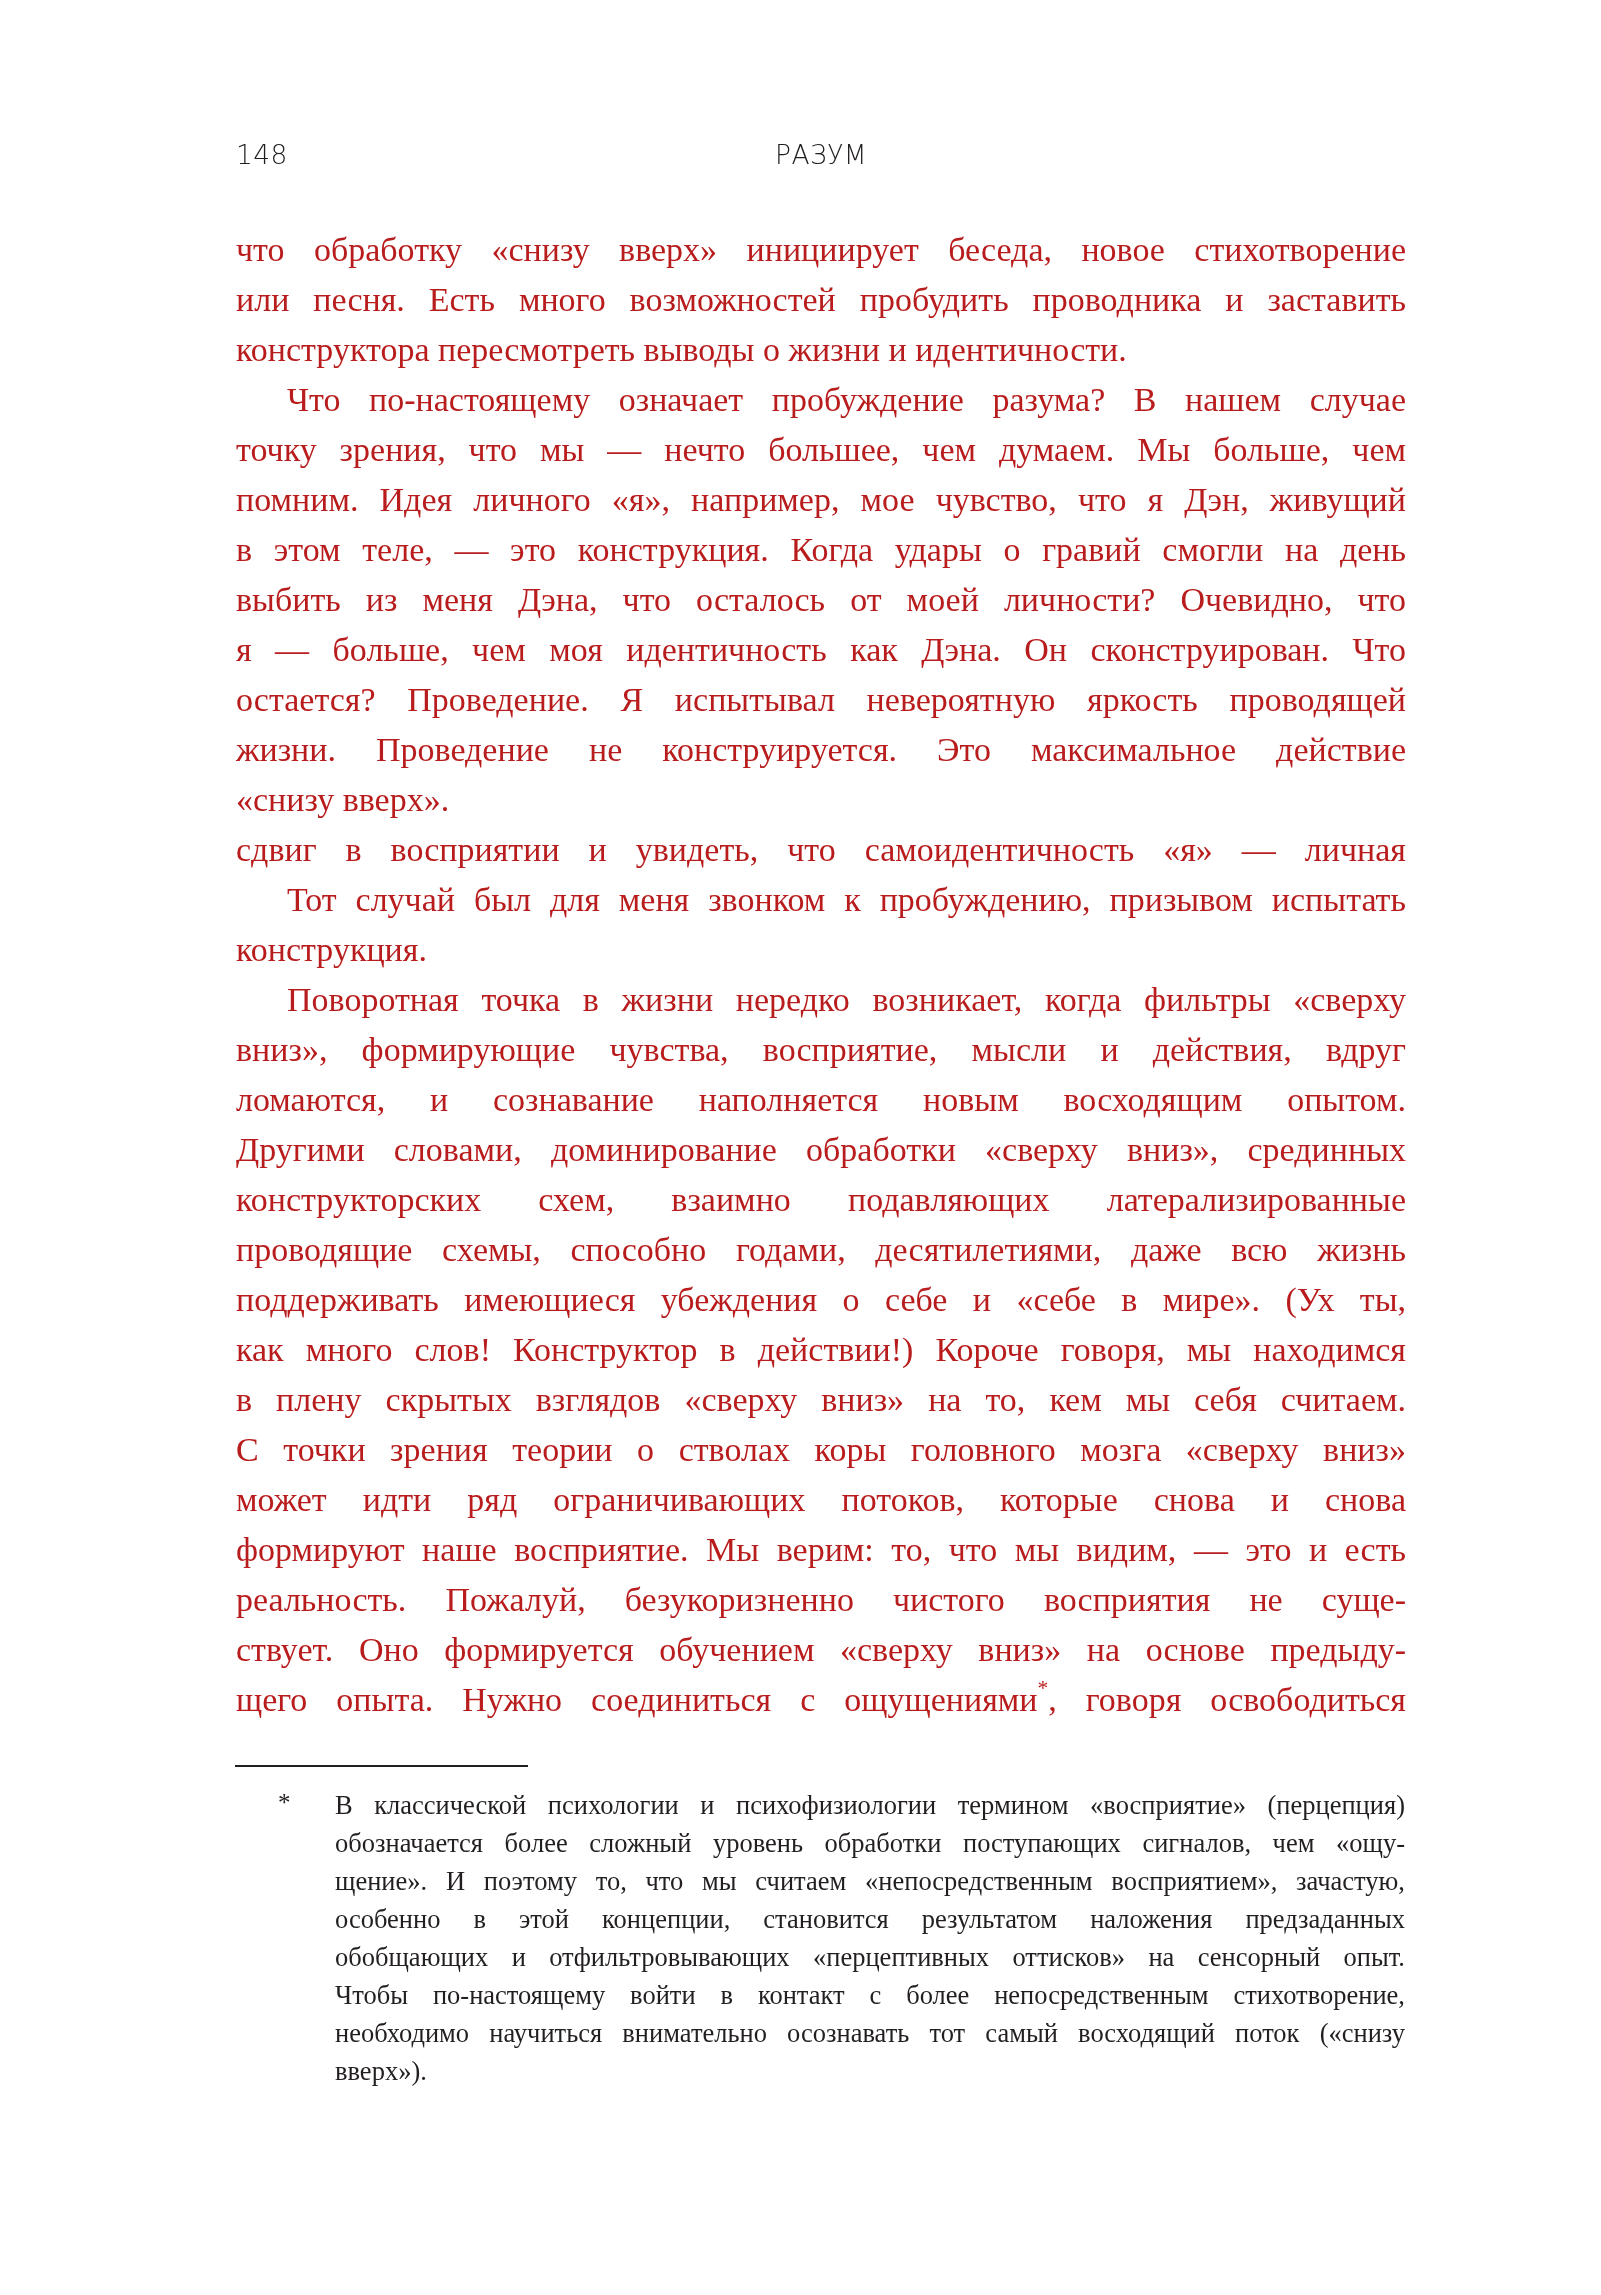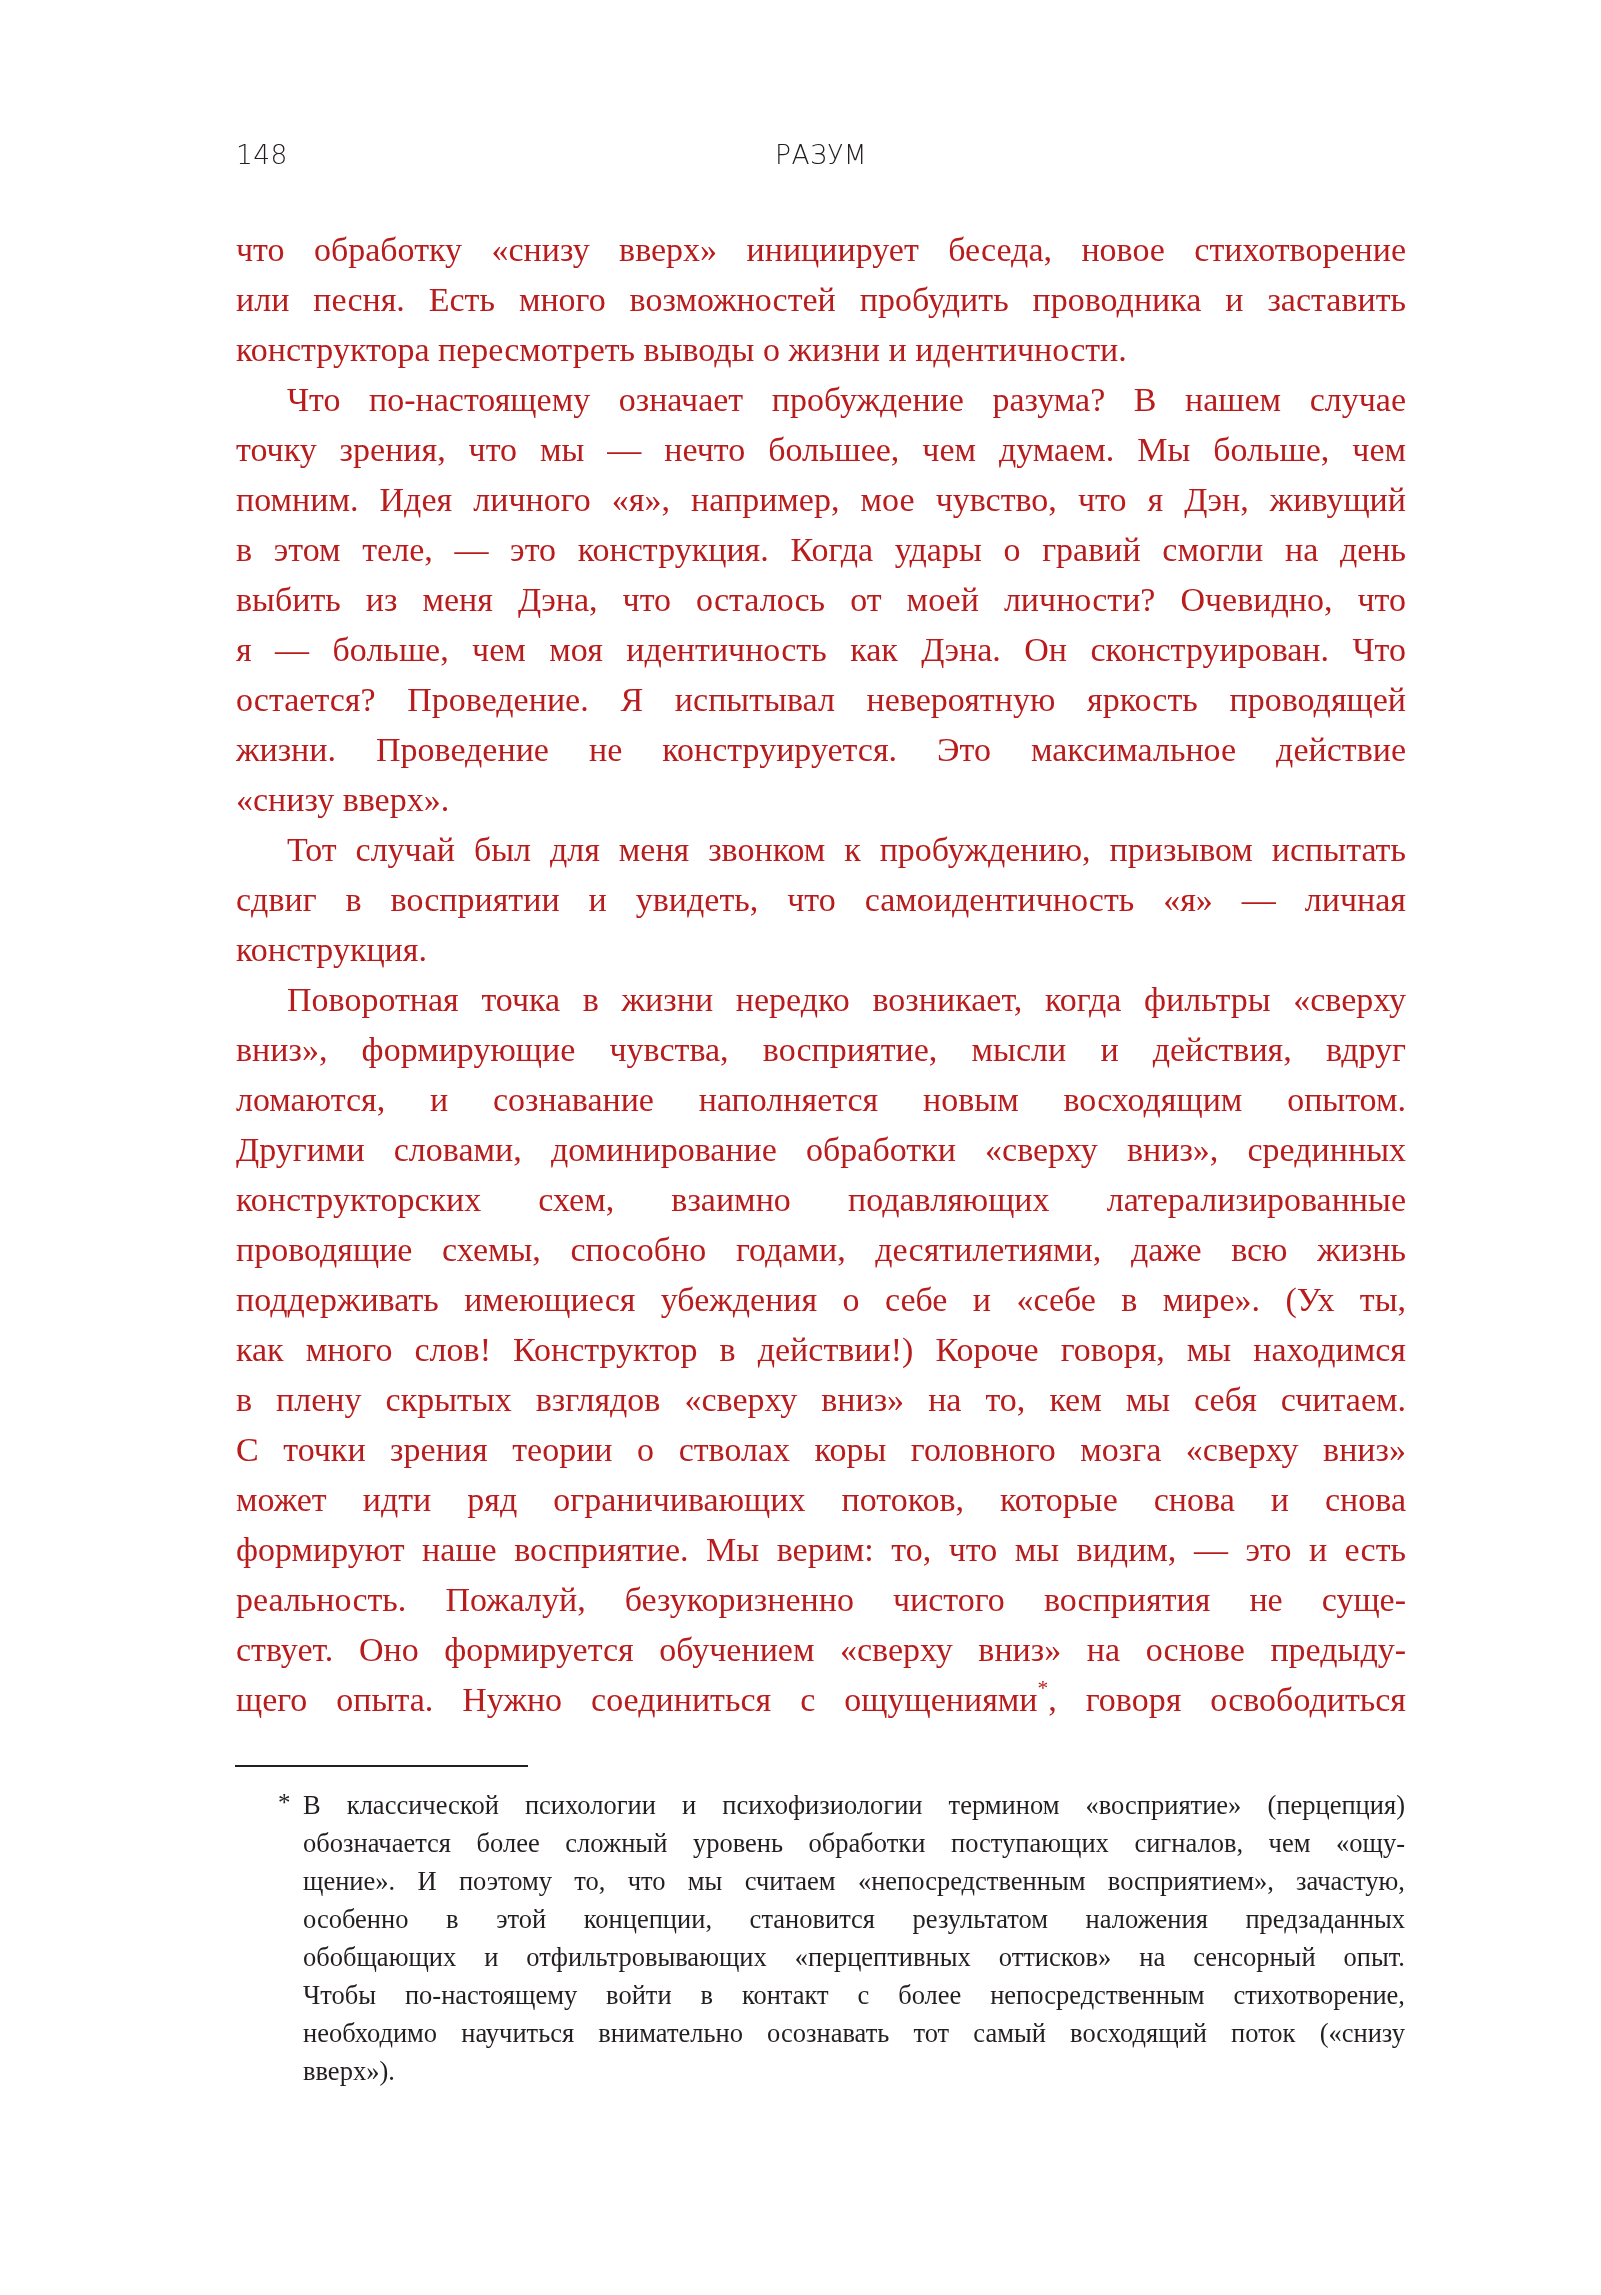--- a/index.html
+++ b/index.html
@@ -11,21 +11,21 @@
   .chapter-title { position: absolute; left: 0; right: 0; top: 0; text-align: center; }
   .body-text { position: absolute; left: 236px; top: 225px; width: 1170px;
     font-family: Liberation Serif, serif; font-size: 34px; line-height: 50px; color: #b91c1c; }
   .line { display: block; white-space: nowrap; text-align: justify; text-align-last: justify; height: 50px; overflow: visible; }
   .line.last { text-align-last: left; text-align: left; }
   .line.indent { padding-left: 51px; }
   sup.fn-ref { font-size: 21.5px; line-height: 0; position: relative; top: -3.3px; vertical-align: super; }
   .footnote-rule { position: absolute; left: 235px; top: 1765px; width: 293px; height: 0; border-top: 2.1px solid #231f20; }
   .footnote { position: absolute; left: 303px; top: 1786px; width: 1102px;
     font-family: "Liberation Serif", serif; font-size: 26.5px; line-height: 38px; color: #231f20; }
-  .footnote .fline { display: block; white-space: nowrap; text-align: justify; text-align-last: justify; height: 38px; }
+  .footnote .fline { display: block; white-space: nowrap; text-align: justify; text-align-last: justify; height: 38px; margin-left: 32px; }
   .footnote .fline.last { text-align-last: left; text-align: center; }
   .fn-mark { position: absolute; left: -25px; top: -1.7px; font-size: 25px; }
 </style>
 </head>
 <body>
 
 <div class="page">
 
   <div class="running-head">
     <span class="folio">148</span>
@@ -38,22 +38,22 @@
     <span class="line last">конструктора пересмотреть выводы о жизни и идентичности.</span>
     <span class="line indent">Что по-настоящему означает пробуждение разума? В нашем случае</span>
     <span class="line">точку зрения, что мы — нечто большее, чем думаем. Мы больше, чем</span>
     <span class="line">помним. Идея личного «я», например, мое чувство, что я Дэн, живущий</span>
     <span class="line">в этом теле, — это конструкция. Когда удары о гравий смогли на день</span>
     <span class="line">выбить из меня Дэна, что осталось от моей личности? Очевидно, что</span>
     <span class="line">я — больше, чем моя идентичность как Дэна. Он сконструирован. Что</span>
     <span class="line">остается? Проведение. Я испытывал невероятную яркость проводящей</span>
     <span class="line">жизни. Проведение не конструируется. Это максимальное действие</span>
     <span class="line last">«снизу вверх».</span>
+    <span class="line">сдвиг в восприятии и увидеть, что самоидентичность «я» — личная</span>
     <span class="line indent">Тот случай был для меня звонком к пробуждению, призывом испытать</span>
-    <span class="line">сдвиг в восприятии и увидеть, что самоидентичность «я» — личная</span>
     <span class="line last">конструкция.</span>
     <span class="line indent">Поворотная точка в жизни нередко возникает, когда фильтры «сверху</span>
     <span class="line">вниз», формирующие чувства, восприятие, мысли и действия, вдруг</span>
     <span class="line">ломаются, и сознавание наполняется новым восходящим опытом.</span>
     <span class="line">Другими словами, доминирование обработки «сверху вниз», срединных</span>
     <span class="line">конструкторских схем, взаимно подавляющих латерализированные</span>
     <span class="line">проводящие схемы, способно годами, десятилетиями, даже всю жизнь</span>
     <span class="line">поддерживать имеющиеся убеждения о себе и «себе в мире». (Ух ты,</span>
     <span class="line">как много слов! Конструктор в действии!) Короче говоря, мы находимся</span>
     <span class="line">в плену скрытых взглядов «сверху вниз» на то, кем мы себя считаем.</span>

